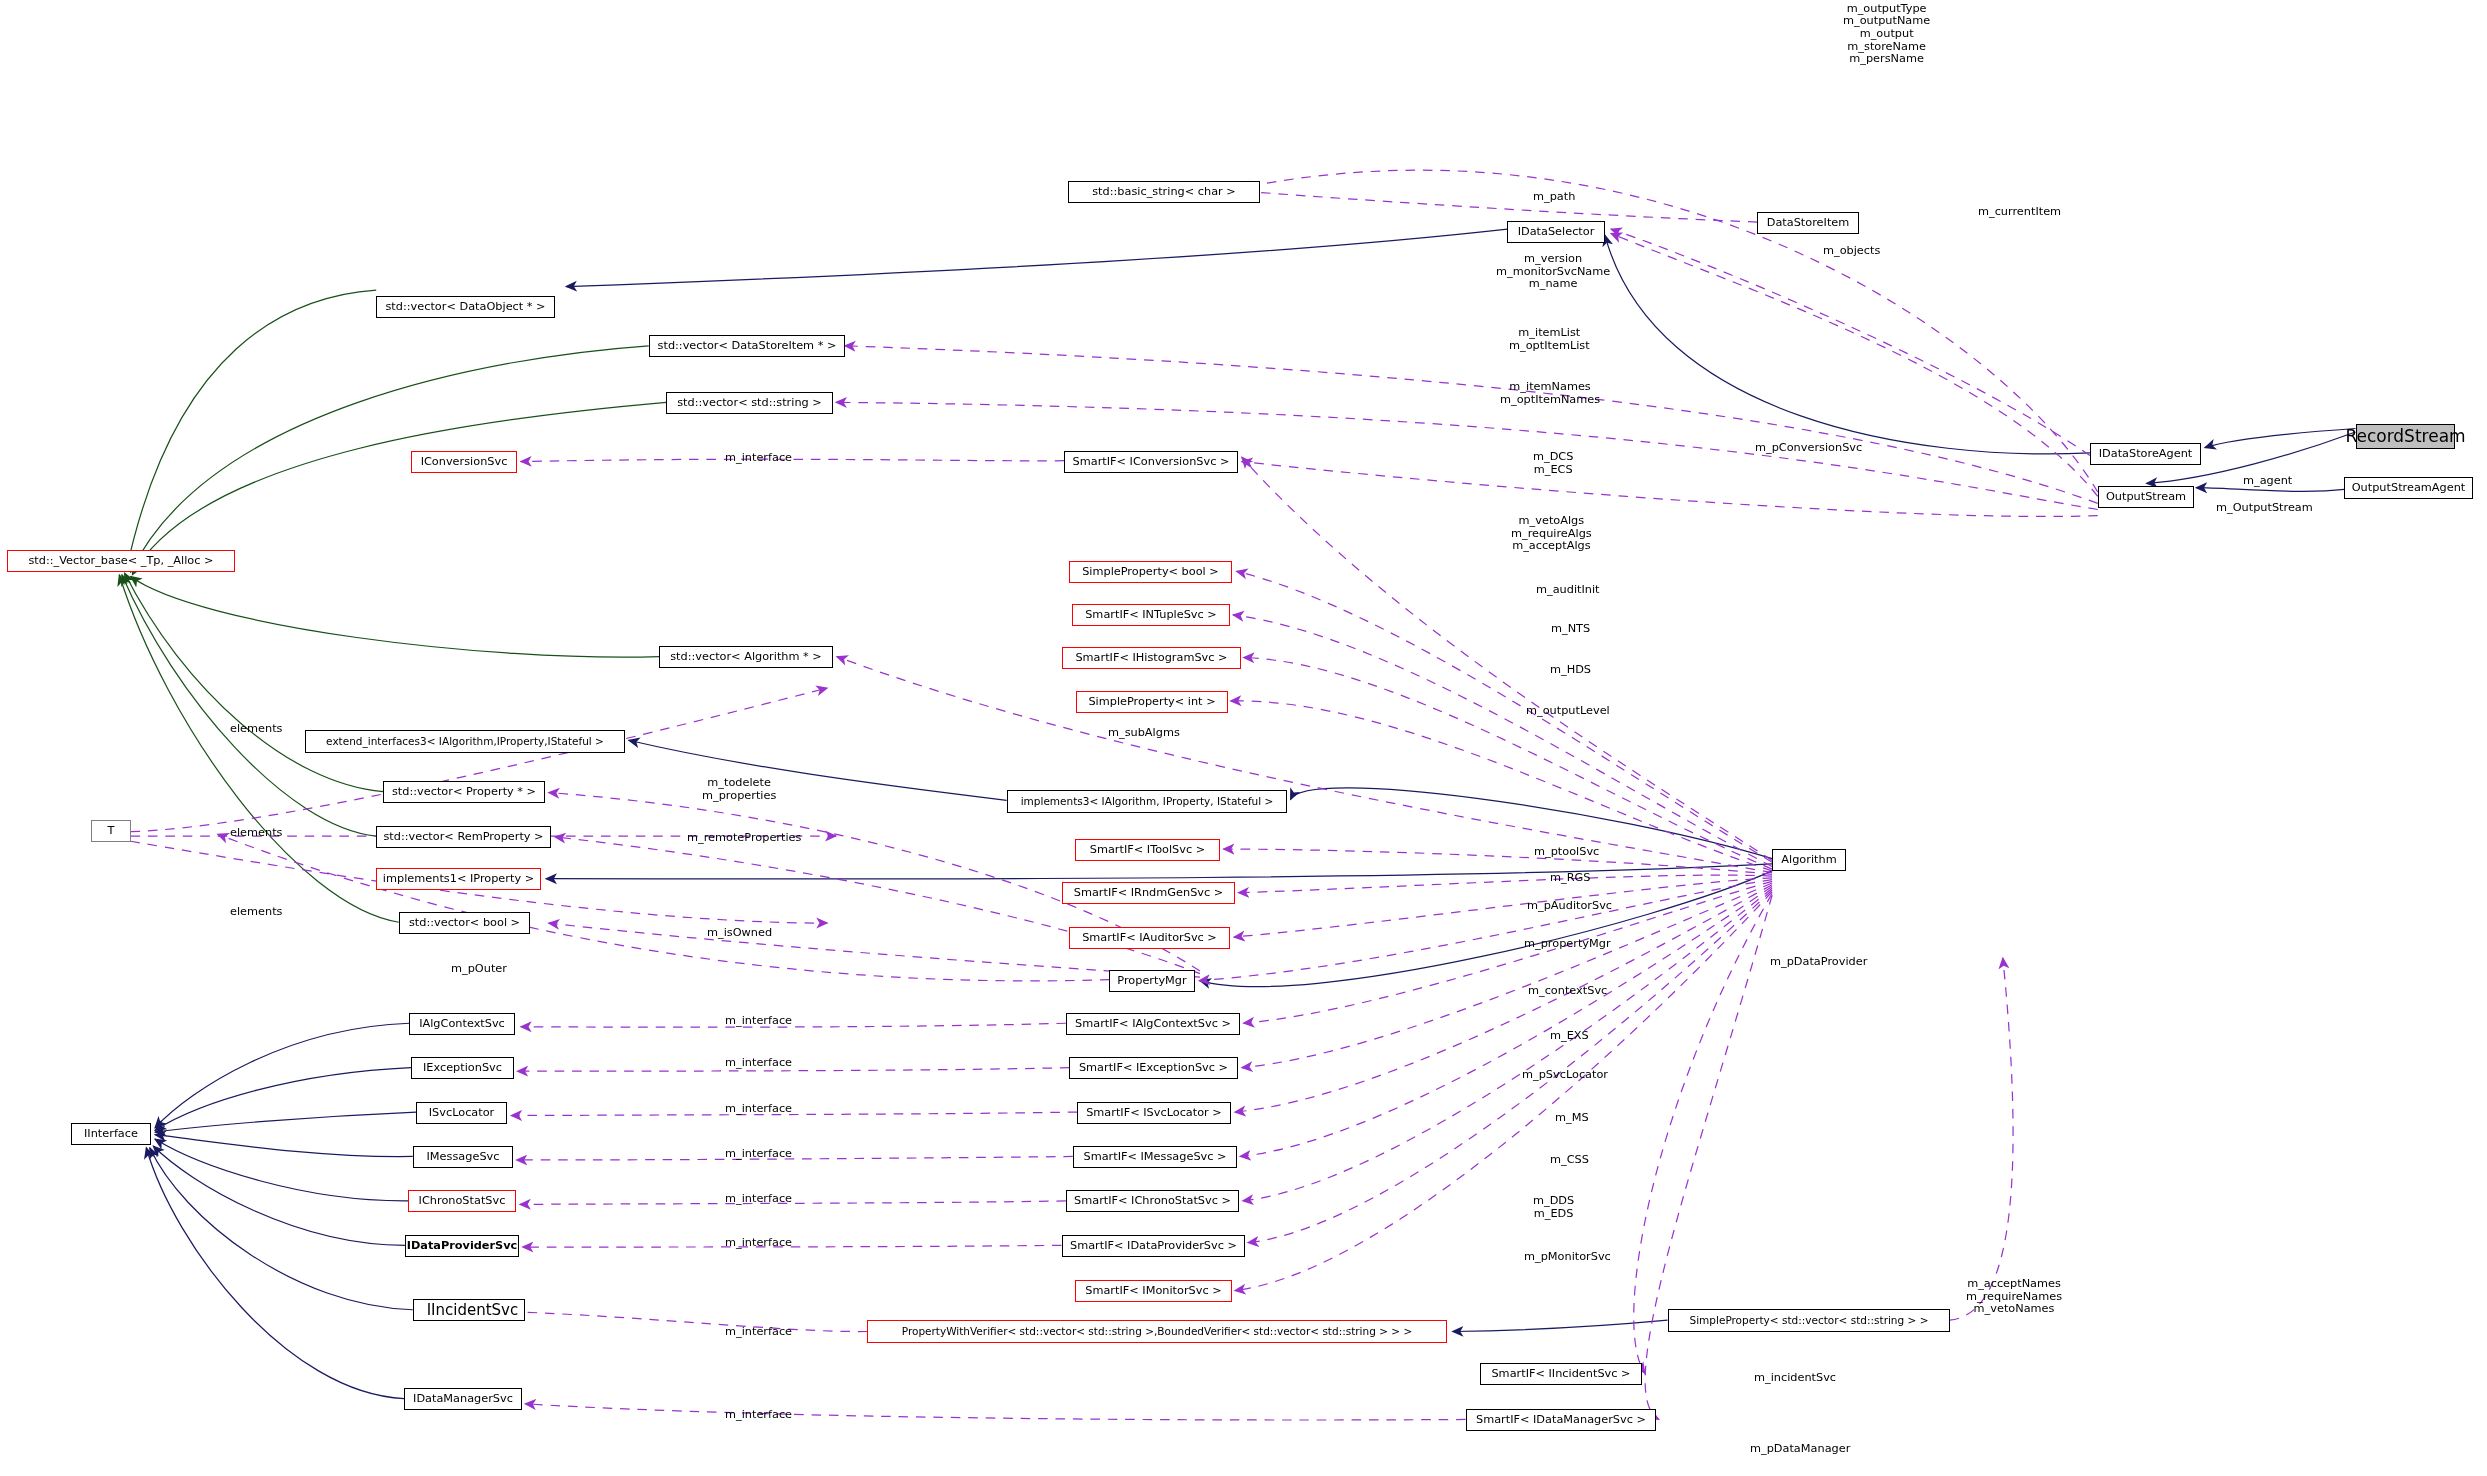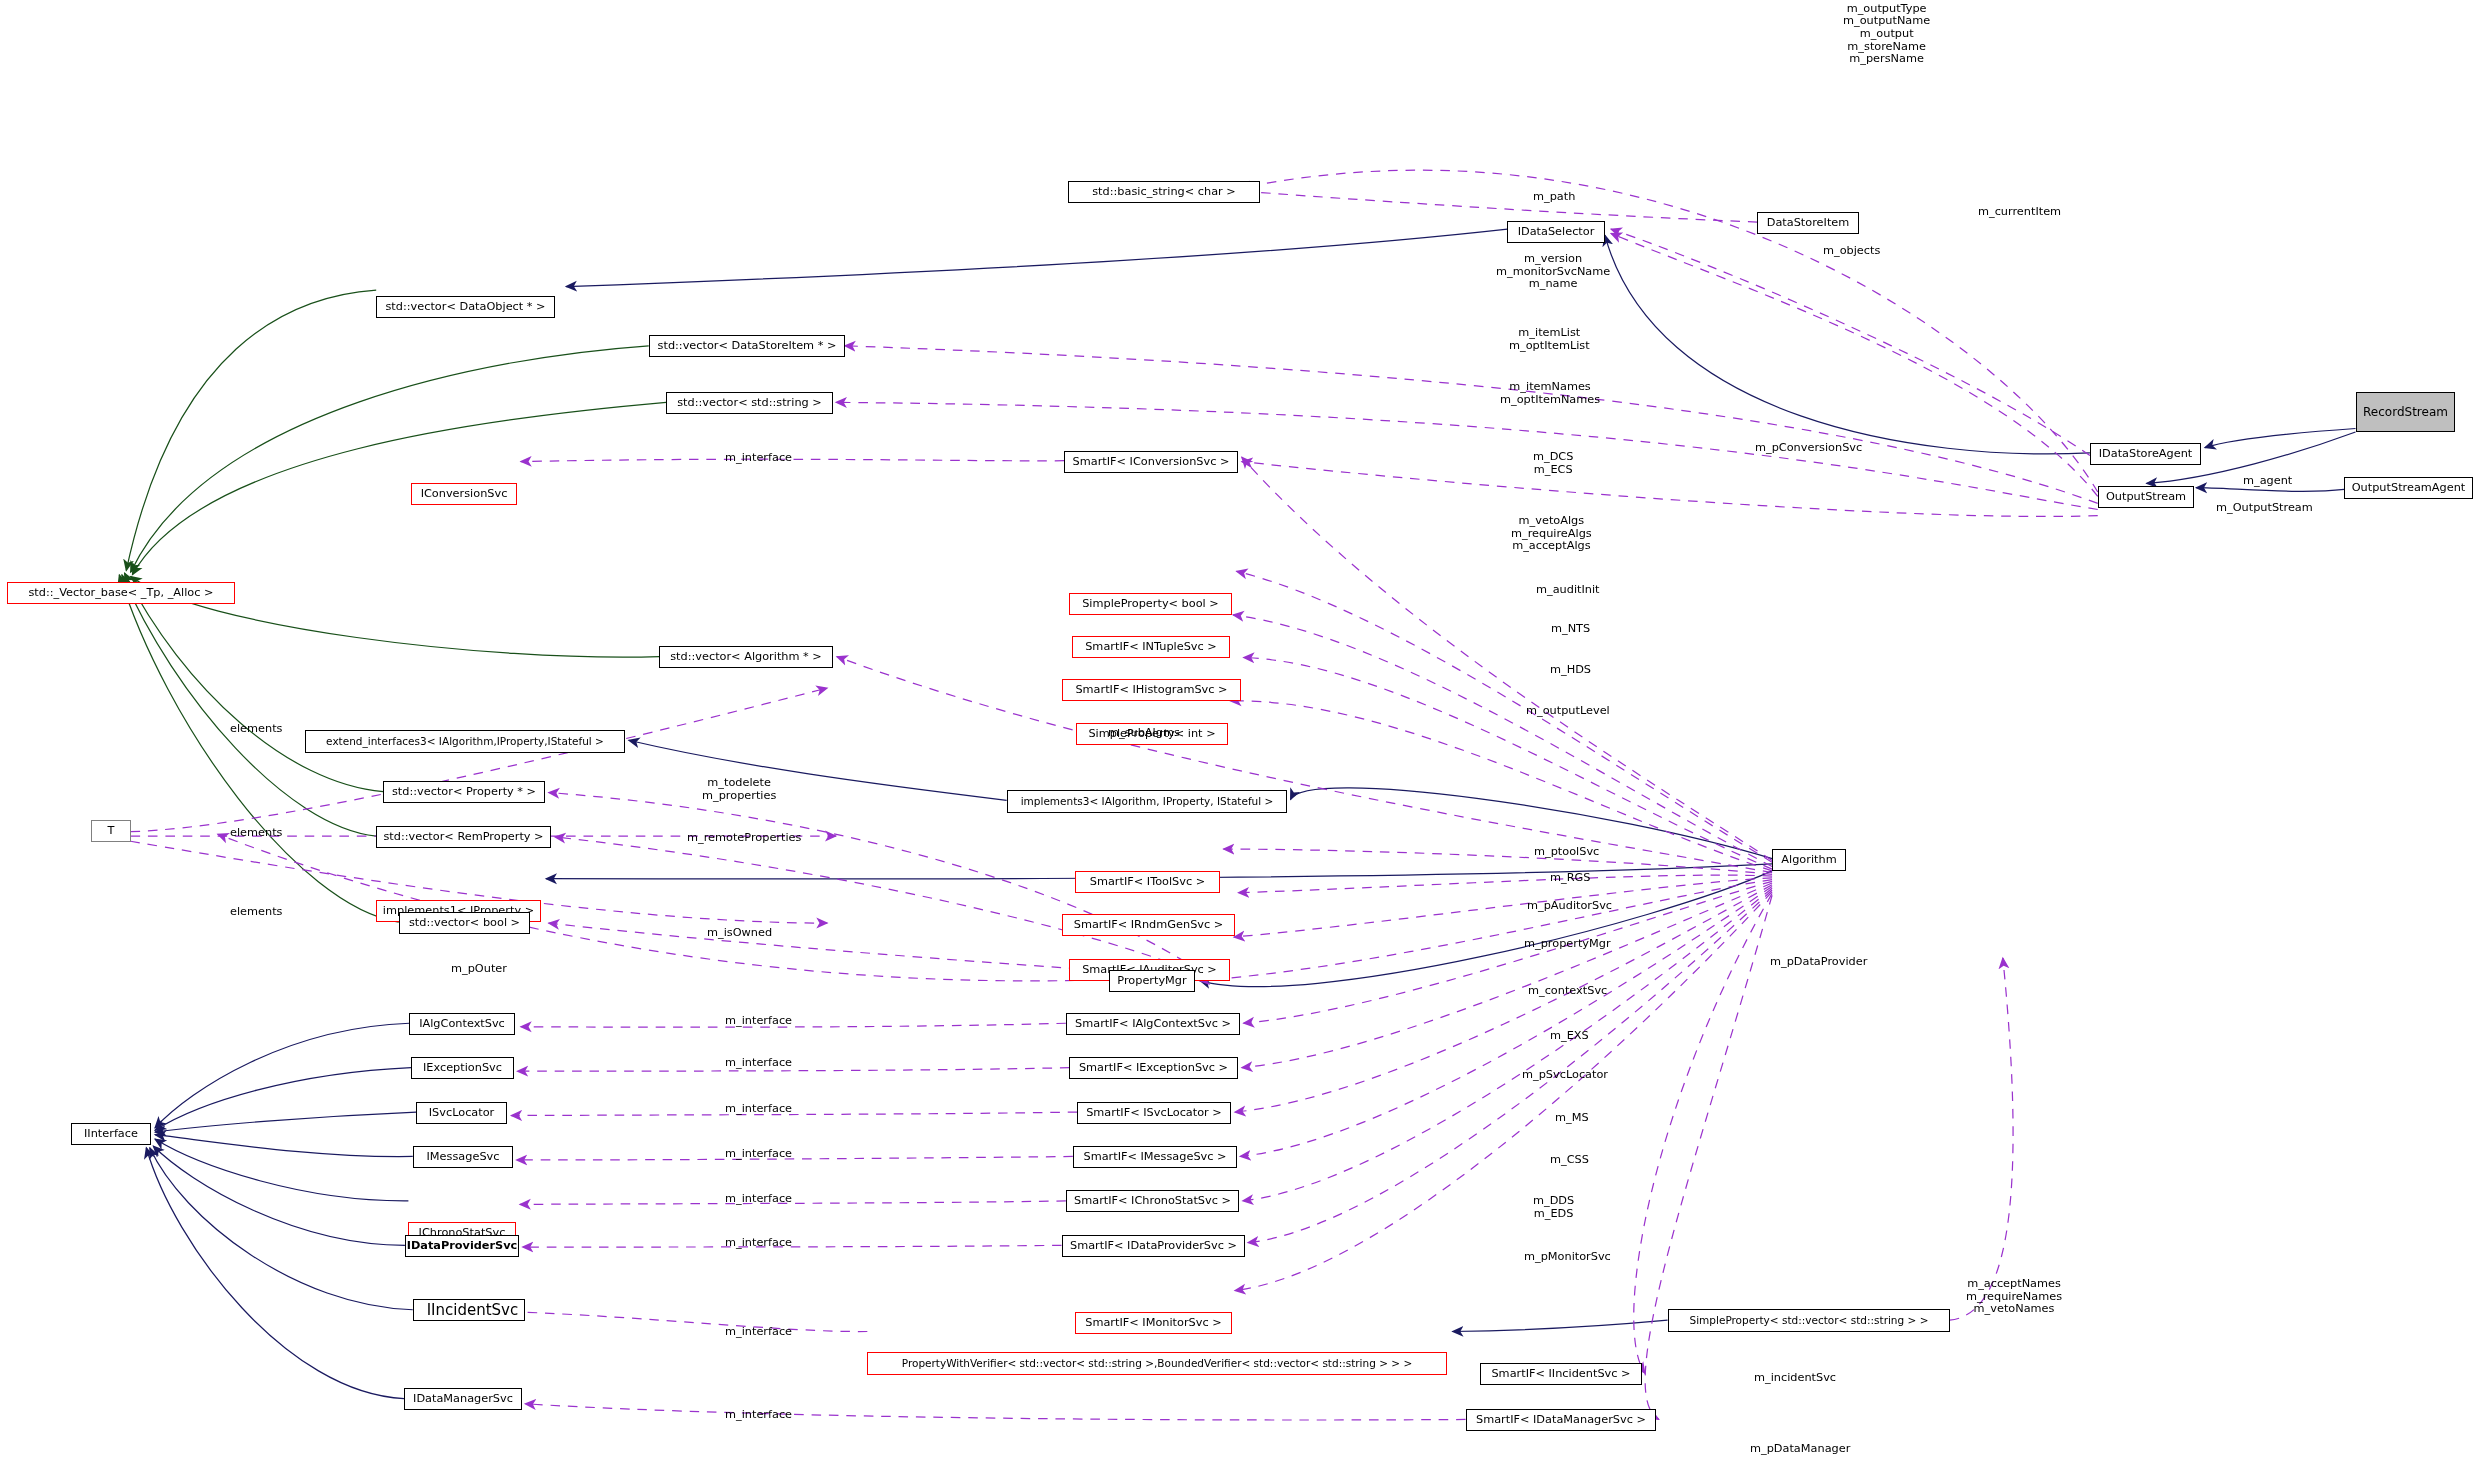--- a/index.html
+++ b/index.html
@@ -3,21 +3,21 @@
 <meta charset="utf-8">
 <title>RecordStream Collaboration Diagram</title>
 <style>
   html,body{margin:0;padding:0;background:#ffffff;}
   #canvas{position:relative;width:2487px;height:1477px;background:#ffffff;
           font-family:"DejaVu Sans","Liberation Sans",sans-serif;overflow:hidden;}
   svg#edges{position:absolute;left:0;top:0;width:2487px;height:1477px;pointer-events:none;}
   .node{position:absolute;box-sizing:border-box;background:#ffffff;border:0.9px solid #000000;
         display:flex;align-items:center;justify-content:center;white-space:nowrap;
         color:#000000;line-height:1;padding:0 5.2px;}
-  .node.red{border-color:#ff0000;margin-top:32px;}
+  .node.red{border-color:#ff0000;}
   .node.grey{border-color:#808080;}
   .node.filled{background:#bfbfbf;border-color:#000000;}
   .lbl{position:absolute;color:#000000;white-space:nowrap;text-align:center;line-height:1.12;}
 </style>
 </head>
 <body>
 
 <div id="canvas">
 
   <svg id="edges" viewBox="0 0 2856 1696">
@@ -153,21 +153,21 @@
       <div class="node red" style="left: 1075px; top: 1280px; width: 157px; height: 22px; font-size: 11.3px;">SmartIF&lt; IMonitorSvc &gt;</div>
       <div class="node red" style="left: 867px; top: 1320px; width: 580px; height: 22.6px; font-size: 10.5px;">PropertyWithVerifier&lt; std::vector&lt; std::string &gt;,BoundedVerifier&lt; std::vector&lt; std::string &gt; &gt; &gt;</div>
       <div class="node" style="left: 1480px; top: 1363px; width: 162px; height: 22px; font-size: 11.3px;">SmartIF&lt; IIncidentSvc &gt;</div>
       <div class="node" style="left: 1466px; top: 1409px; width: 190px; height: 22px; font-size: 11.3px;">SmartIF&lt; IDataManagerSvc &gt;</div>
       <div class="node" style="left: 1668px; top: 1309px; width: 282px; height: 22.6px; font-size: 10.5px;">SimpleProperty&lt; std::vector&lt; std::string &gt; &gt;</div>
       <div class="node" style="left: 1507px; top: 221px; width: 98px; height: 22px; font-size: 11.3px;">IDataSelector</div>
       <div class="node" style="left: 1757px; top: 212px; width: 102px; height: 22px; font-size: 11.3px;">DataStoreItem</div>
       <div class="node" style="left: 1772px; top: 849px; width: 74px; height: 22px; font-size: 11.3px;">Algorithm</div>
       <div class="node" style="left: 2090px; top: 443px; width: 111px; height: 22px; font-size: 11.3px;">IDataStoreAgent</div>
       <div class="node" style="left: 2098px; top: 486px; width: 96px; height: 22px; font-size: 11.3px;">OutputStream</div>
-      <div class="node filled" style="left: 2356px; top: 392px; width: 99px; height: 40px; font-size: 12px;">RecordStream</div>
+      <div class="node filled" style="left: 2356px; top: 424px; width: 99px; height: 25px; font-size: 17px;">RecordStream</div>
       <div class="node" style="left: 2344px; top: 477px; width: 129px; height: 22px; font-size: 11.3px;">OutputStreamAgent</div>
     </div>
   <div id="labels-layer">
       <div class="lbl" style="left: 1843px; top: 2.6px; font-size: 11.3px;">m_outputType<br>m_outputName<br>m_output<br>m_storeName<br>m_persName</div>
       <div class="lbl" style="left: 1533px; top: 191px; font-size: 11.3px;">m_path</div>
       <div class="lbl" style="left: 1978px; top: 206px; font-size: 11.3px;">m_currentItem</div>
       <div class="lbl" style="left: 1823px; top: 245px; font-size: 11.3px;">m_objects</div>
       <div class="lbl" style="left: 1496px; top: 253px; font-size: 11.3px;">m_version<br>m_monitorSvcName<br>m_name</div>
       <div class="lbl" style="left: 1509px; top: 327px; font-size: 11.3px;">m_itemList<br>m_optItemList</div>
       <div class="lbl" style="left: 1500px; top: 381px; font-size: 11.3px;">m_itemNames<br>m_optItemNames</div>

